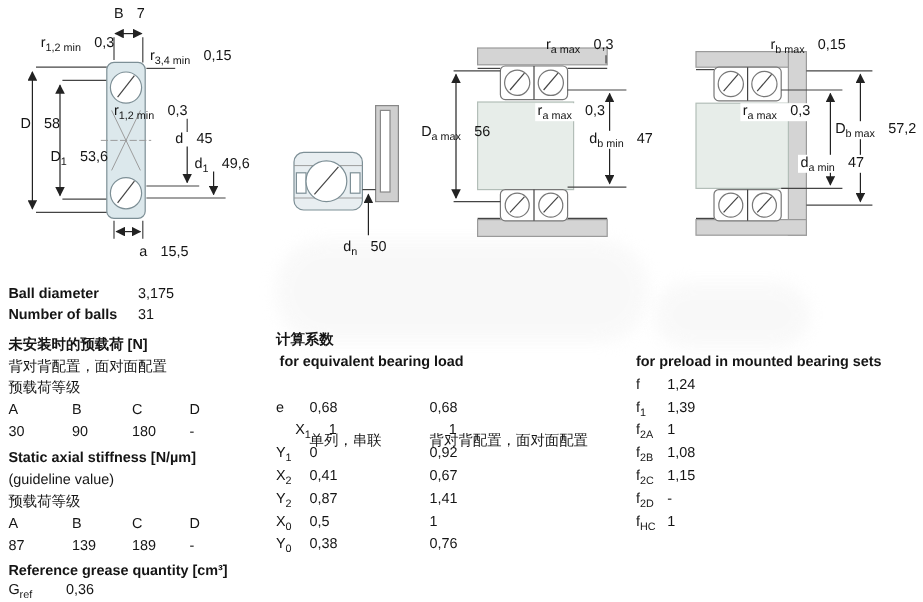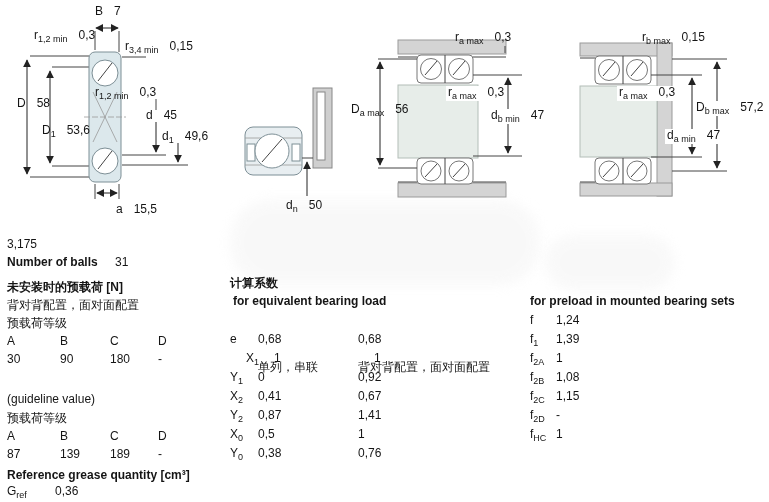--- a/index.html
+++ b/index.html
@@ -175,35 +175,37 @@
   <span class="dim-label" style="left:351px;top:103px;"><i style="font-style:normal">D</i><sub>a max</sub><span class="val">56</span></span>
   <span class="dim-label bg" style="left:446px;top:86px;"><i style="font-style:normal">r</i><sub>a max</sub><span class="val">0,3</span></span>
   <span class="dim-label bg" style="left:489px;top:109px;"><i style="font-style:normal">d</i><sub>b min</sub><span class="val">47</span></span>
   <span class="dim-label" style="left:642px;top:31px;"><i style="font-style:normal">r</i><sub>b max</sub><span class="val">0,15</span></span>
   <span class="dim-label bg" style="left:617px;top:86px;"><i style="font-style:normal">r</i><sub>a max</sub><span class="val">0,3</span></span>
   <span class="dim-label bg" style="left:694px;top:101px;"><i style="font-style:normal">D</i><sub>b max</sub><span class="val">57,2</span></span>
   <span class="dim-label bg" style="left:665px;top:129px;"><i style="font-style:normal">d</i><sub>a min</sub><span class="val">47</span></span>
 
   <div class="panel" style="left:7px;top:237px;width:215px;height:262px;">
     <div class="line flexr" style="left:0;top:0;">
+      <span class="lab108 b">Ball diameter</span>
       <span>3,175</span>
     </div>
     <div class="line flexr" style="left:0;top:18px;">
       <span class="lab108 b">Number of balls</span>
       <span>31</span>
     </div>
     <div class="line b" style="left:0;top:42px;">未安装时的预载荷 [N]</div>
     <div class="line" style="left:0;top:60px;">背对背配置，面对面配置</div>
     <div class="line" style="left:0;top:78px;">预载荷等级</div>
     <div class="line" style="left:0;top:97px;">
       <span class="w53">A</span><span class="w50">B</span><span class="w48">C</span><span>D</span>
     </div>
     <div class="line" style="left:0;top:115px;">
       <span class="w53">30</span><span class="w50">90</span><span class="w48">180</span><span>-</span>
     </div>
+    <div class="line b" style="left:0;top:137px;">Static axial stiffness [N/µm]</div>
     <div class="line" style="left:0;top:155px;">(guideline value)</div>
     <div class="line" style="left:0;top:173px;">预载荷等级</div>
     <div class="line" style="left:0;top:192px;">
       <span class="w53">A</span><span class="w50">B</span><span class="w48">C</span><span>D</span>
     </div>
     <div class="line" style="left:0;top:210px;">
       <span class="w53">87</span><span class="w50">139</span><span class="w48">189</span><span>-</span>
     </div>
     <div class="line b" style="left:0;top:231px;">Reference grease quantity [cm³]</div>
     <div class="line" style="left:0;top:247px;">

